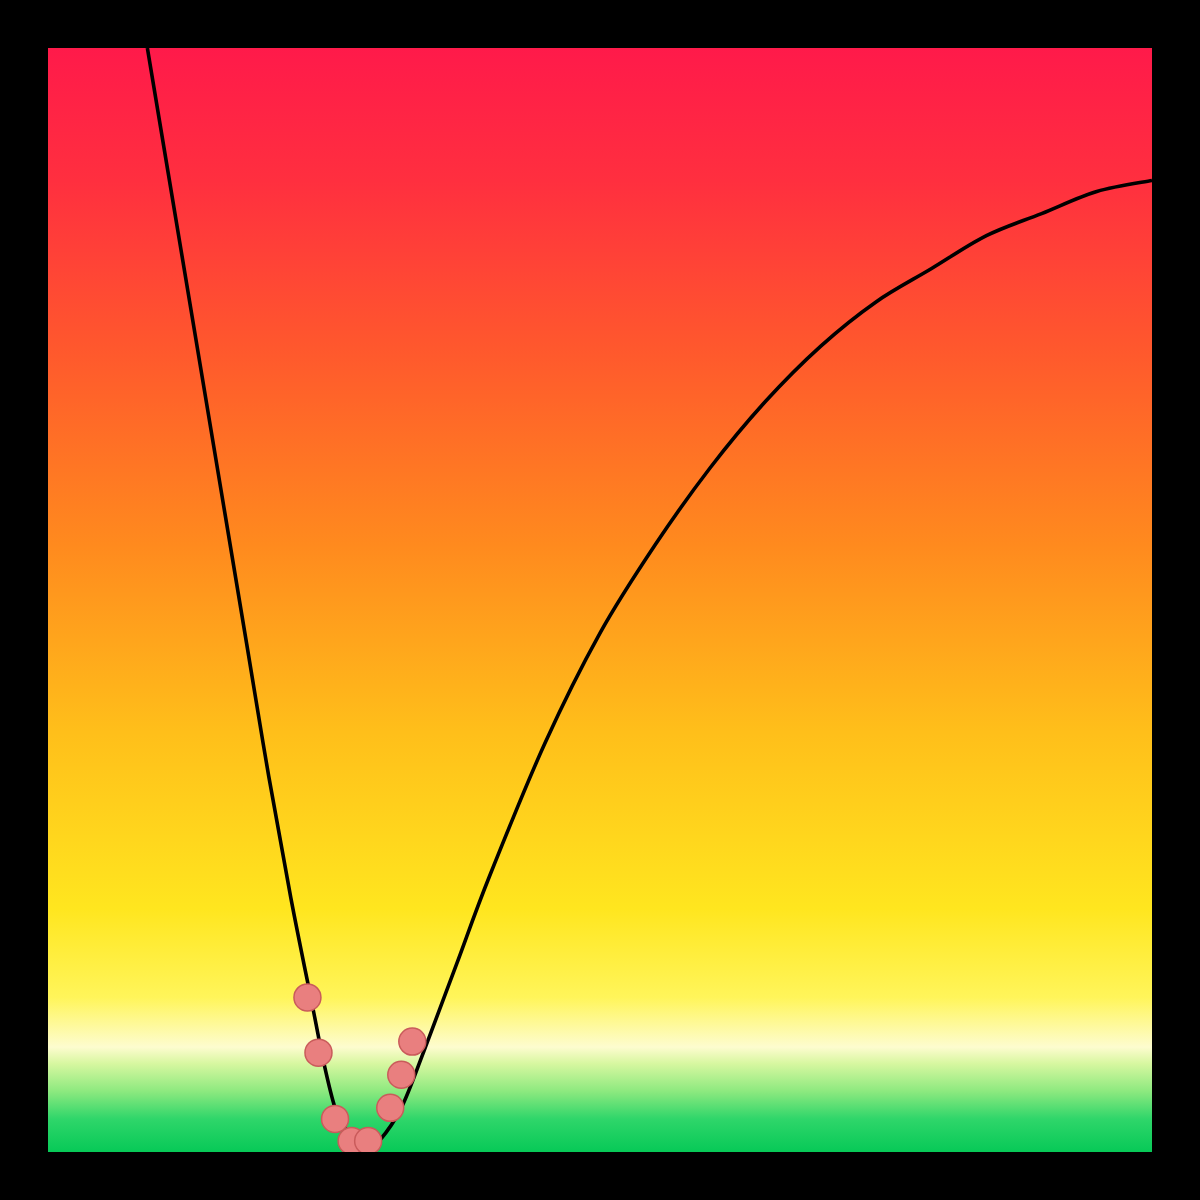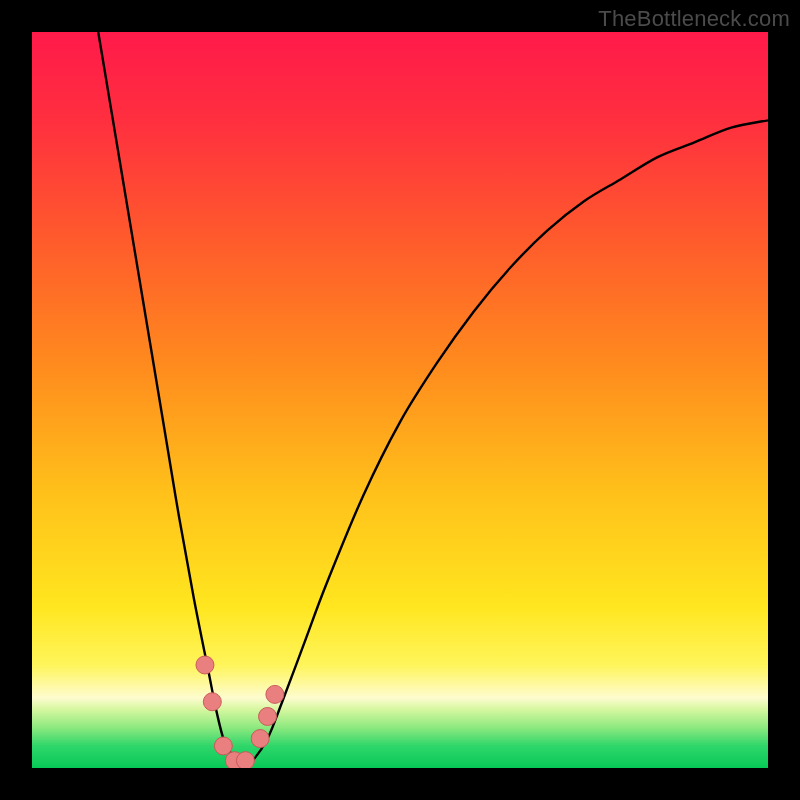--- a/index.html
+++ b/index.html
@@ -71,14 +71,13 @@
           <circle cx="191.36" cy="713.92" r="9" fill="#e97f7f" stroke="#c95b5b" stroke-width="1"></circle>
           <circle cx="202.4" cy="728.64" r="9" fill="#e97f7f" stroke="#c95b5b" stroke-width="1"></circle>
           <circle cx="213.44" cy="728.64" r="9" fill="#e97f7f" stroke="#c95b5b" stroke-width="1"></circle>
           <circle cx="228.16" cy="706.56" r="9" fill="#e97f7f" stroke="#c95b5b" stroke-width="1"></circle>
           <circle cx="235.52" cy="684.48" r="9" fill="#e97f7f" stroke="#c95b5b" stroke-width="1"></circle>
           <circle cx="242.88000000000002" cy="662.4" r="9" fill="#e97f7f" stroke="#c95b5b" stroke-width="1"></circle>
         </g>
     </svg>
   </div>
 
-  <div class="watermark">TheBottleneck.com</div>
 </div>
 
 </body></html>

